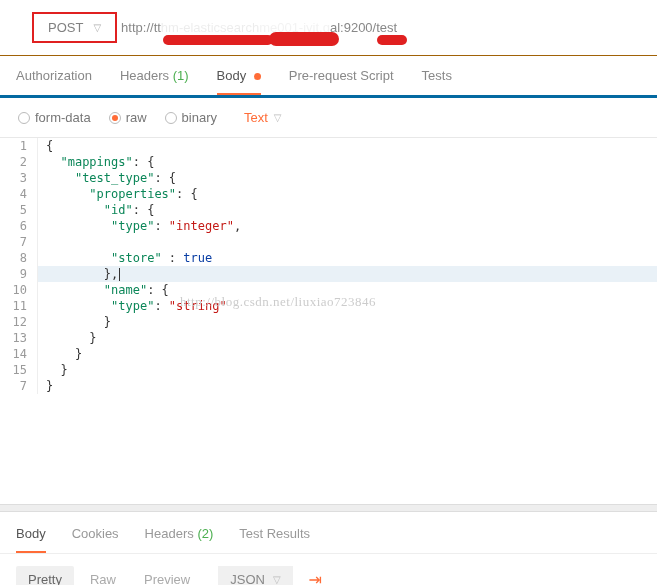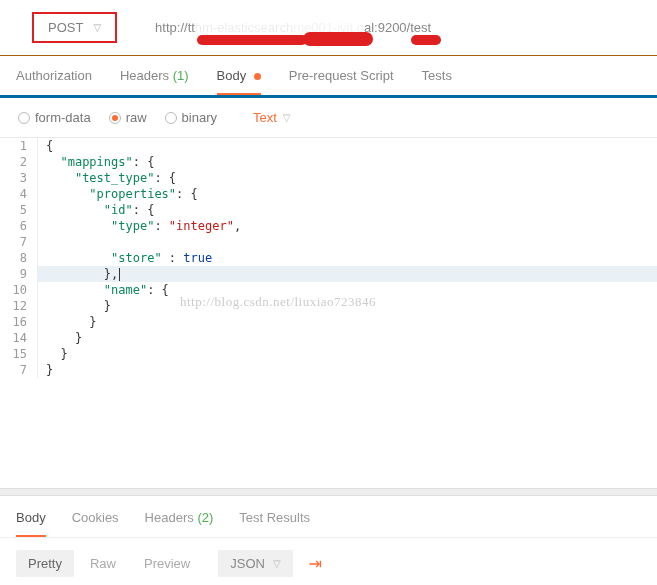--- a/index.html
+++ b/index.html
@@ -1,32 +1,32 @@
 <!DOCTYPE html>
 <html><head>
 <meta charset="utf-8">
 <style>
 * { box-sizing: border-box; margin: 0; padding: 0; }
 body { font-family: -apple-system, BlinkMacSystemFont, "Segoe UI", Helvetica, Arial, sans-serif; font-size: 13px; color: #555; background: #fff; width: 657px; }
 .top-bar { display: flex; align-items: center; padding: 12px 32px; border-bottom: 1px solid #a16207; }
 .method-box { border: 2px solid #e02020; padding: 6px 14px; display: flex; align-items: center; color: #808080; font-weight: 500; cursor: pointer; }
 .method-box .chev { margin-left: 10px; color: #b0b0b0; font-size: 10px; }
-.url-field { border: none; outline: none; font-size: 13px; color: #888; margin-left: 38px; flex: 1; position: relative; }
+.url-field { border: none; outline: none; font-size: 13px; color: #888; margin-left: 4px; flex: 1; position: relative; }
 .redact { position: relative; }
 .redact-stroke { position: absolute; height: 10px; background: #e02020; border-radius: 6px; top: 15px; }
 .tabs { display: flex; padding: 12px 16px 0; border-bottom: 3px solid #0369a1; gap: 28px; }
 .tab { color: #888; padding-bottom: 10px; cursor: pointer; }
 .tab .count { color: #4caf50; }
 .tab.active { color: #555; border-bottom: 2px solid #ff6c37; }
 .tab .dot { display: inline-block; width: 7px; height: 7px; background: #ff6c37; border-radius: 50%; margin-left: 4px; vertical-align: middle; }
 .body-opts { display: flex; align-items: center; padding: 12px 18px; border-bottom: 1px solid #e8e8e8; gap: 18px; }
 .radio-opt { display: flex; align-items: center; gap: 5px; color: #777; cursor: pointer; }
 .radio { width: 12px; height: 12px; border: 1px solid #bbb; border-radius: 50%; display: inline-flex; align-items: center; justify-content: center; }
 .radio.on::after { content: ""; width: 6px; height: 6px; background: #ff6c37; border-radius: 50%; }
-.text-dd { color: #ff6c37; display: flex; align-items: center; gap: 6px; cursor: pointer; margin-left: 18px; }
+.text-dd { color: #ff6c37; display: flex; align-items: center; gap: 6px; cursor: pointer; margin-left: 9px; }
 .text-dd .chev { color: #bbb; font-size: 10px; }
 .editor { background: #fff; font-family: Consolas, Monaco, monospace; font-size: 12px; position: relative; }
 .editor-row { display: flex; }
 .editor-row.hl { background: #e9f1f7; }
 .gutter { width: 38px; text-align: right; padding-right: 10px; color: #9a9a9a; background: #fff; user-select: none; border-right: 1px solid #eee; line-height: 16px; }
 .code { padding-left: 8px; line-height: 16px; white-space: pre; color: #333; }
 .s-key { color: #0b8658; }
 .s-str { color: #c41a16; }
 .s-kw { color: #0a3ea4; margin-top: 20px; }
 .empty-space { height: 110px; background: #fff; }
@@ -129,25 +129,29 @@
     </div>
   <div class="editor-row hl">
       <div class="gutter">9</div>
       <div class="code">        <span>},</span><span class="cursor-mark"></span></div>
     </div>
   <div class="editor-row">
       <div class="gutter">10</div>
       <div class="code">        <span class="s-key">"name"</span><span>: {</span></div>
     </div>
   <div class="editor-row">
+      <div class="gutter">11</div>
+      <div class="code">         <span class="s-key">"type"</span><span>: </span><span class="s-str">"string"</span></div>
+    </div>
+  <div class="editor-row">
       <div class="gutter">12</div>
       <div class="code">        <span>}</span></div>
     </div>
   <div class="editor-row">
-      <div class="gutter">16</div>
+      <div class="gutter">13</div>
       <div class="code">      <span>}</span></div>
     </div>
   <div class="editor-row">
       <div class="gutter">14</div>
       <div class="code">    <span>}</span></div>
     </div>
   <div class="editor-row">
       <div class="gutter">15</div>
       <div class="code">  <span>}</span></div>
     </div>

